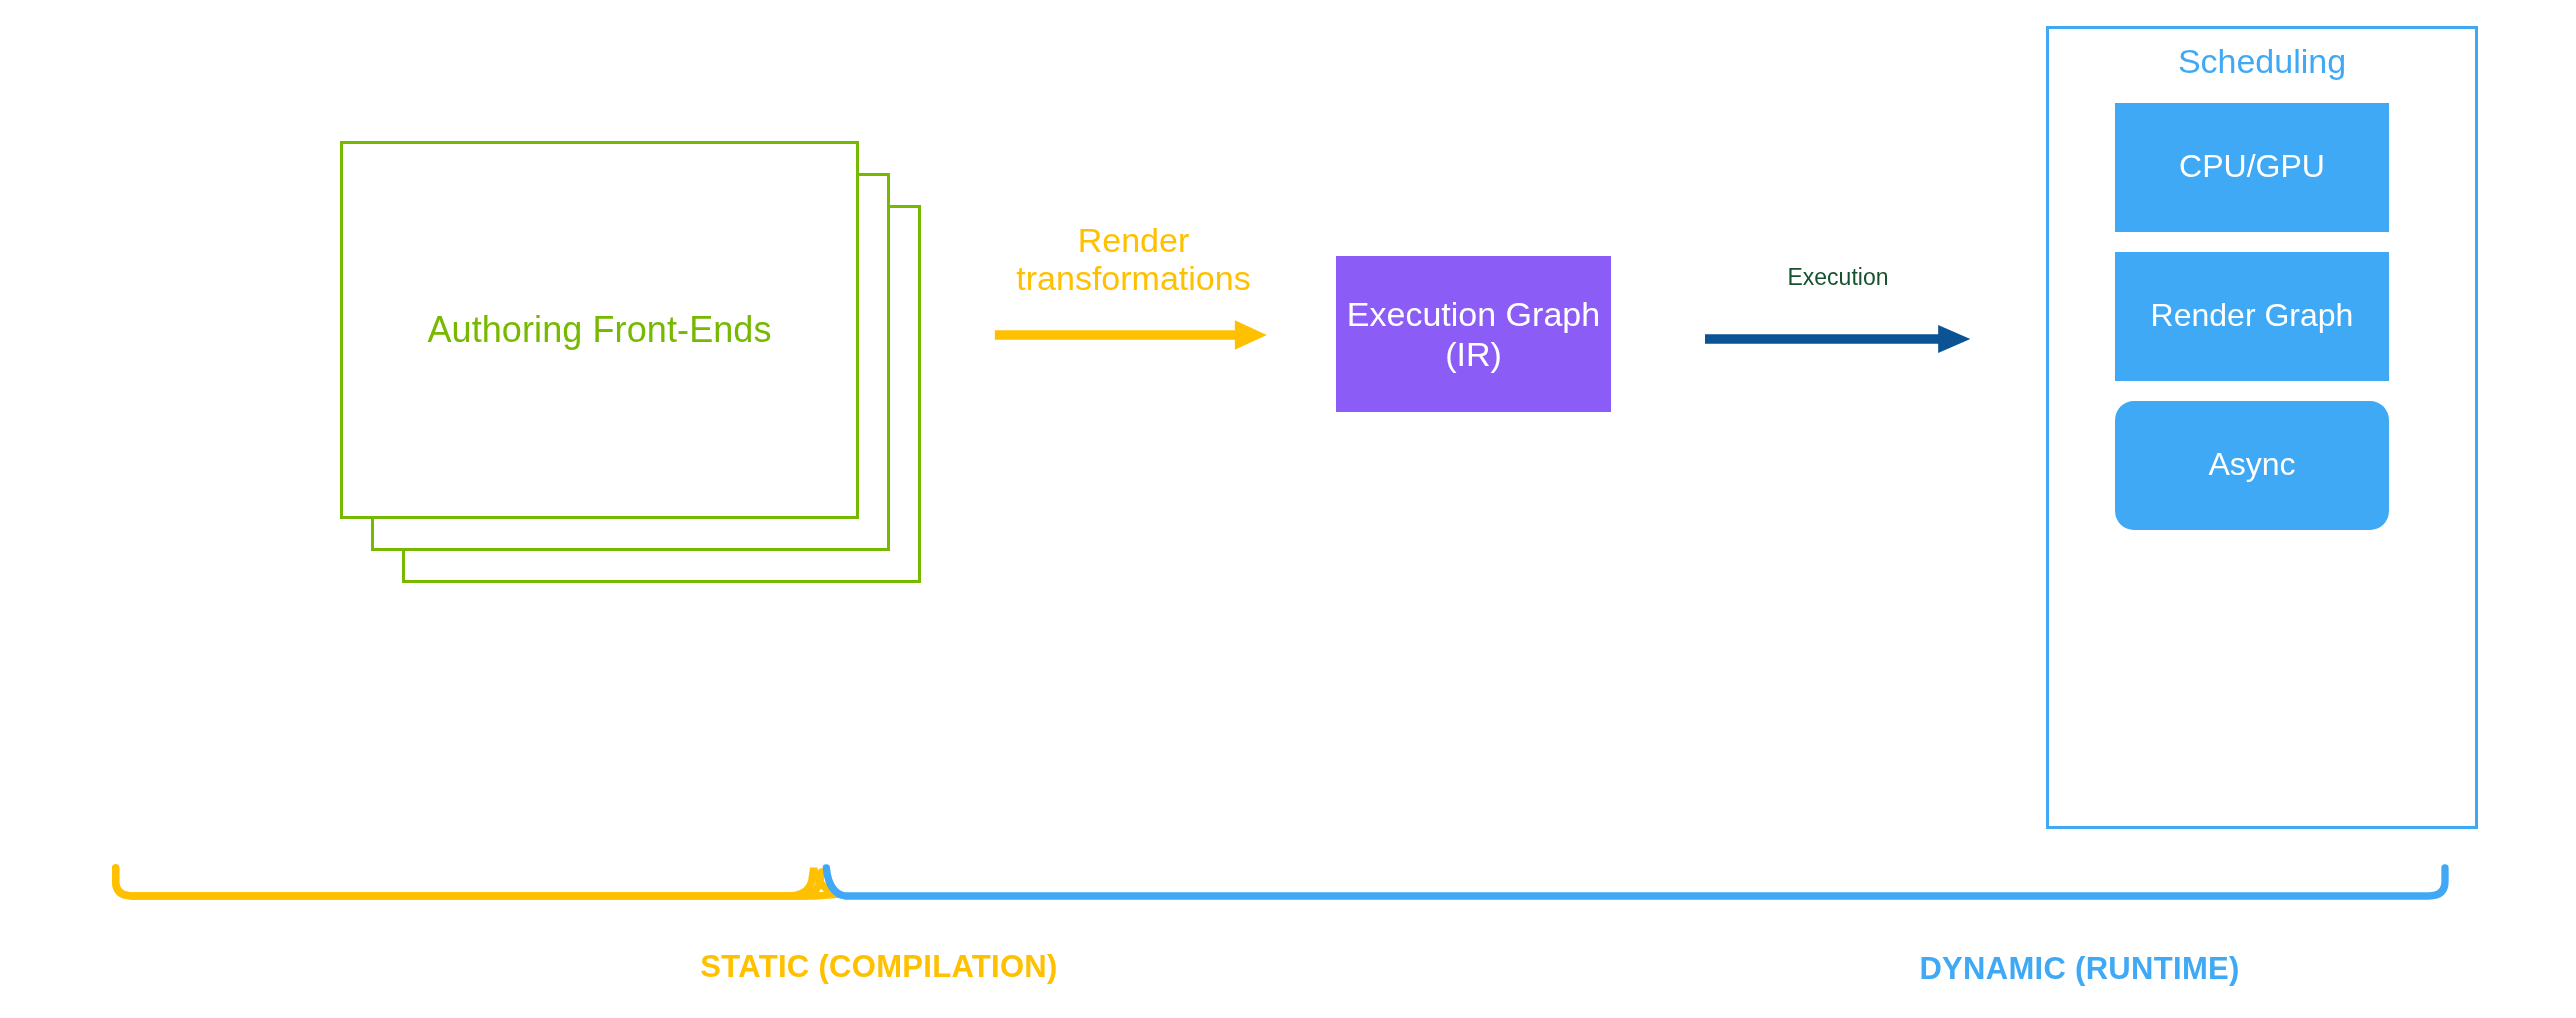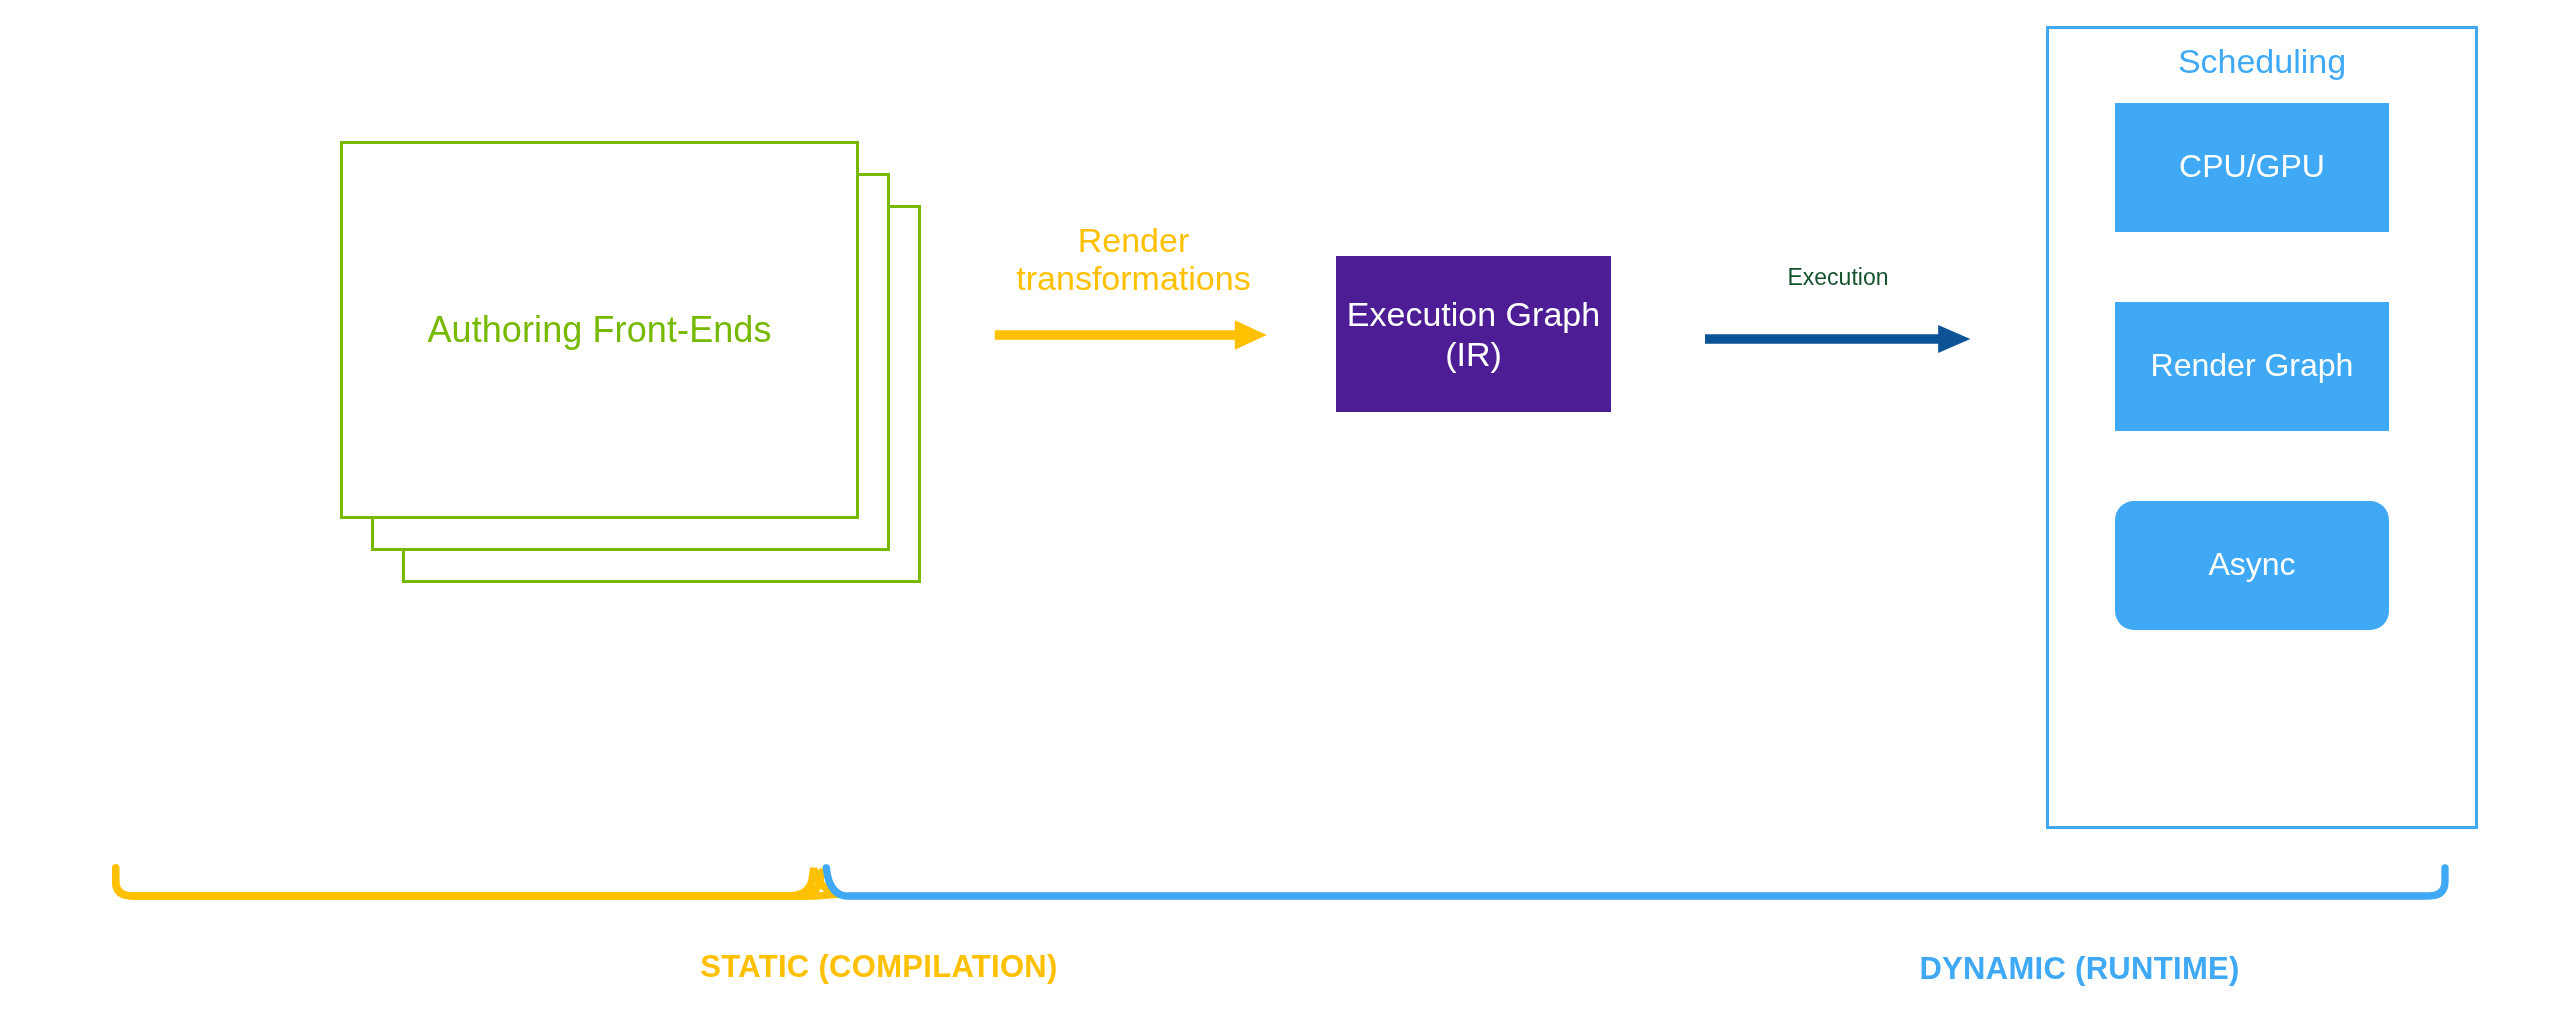--- a/index.html
+++ b/index.html
@@ -121,21 +121,21 @@
     top: 57px;
   }
 
   
   #execution-graph-box {
     position: absolute;
     left: 1336px;
     top: 256px;
     width: 275px;
     height: 156px;
-    background: #4c1d95;
+    background: #8b5cf6;
     display: flex;
     align-items: center;
     justify-content: center;
   }
   #execution-graph-box .box-label {
     color: #ffffff;
     font-size: 34px;
     line-height: 1.18;
     text-align: center;
     white-space: pre-line;
@@ -166,21 +166,21 @@
   .sched-list {
     position: absolute;
     left: 66px;
     top: 74px;
     width: 274px;
   }
   .sched-item {
     width: 274px;
     height: 129px;
     background: #3FA9F5;
-    margin-bottom: 70px;
+    margin-bottom: 20px;
     display: flex;
     align-items: center;
     justify-content: center;
   }
   .sched-item:last-child { margin-bottom: 0; border-radius: 19px; }
   .sched-item-label {
     color: #ffffff;
     font-size: 32px;
     line-height: 1.1;
     text-align: center;

